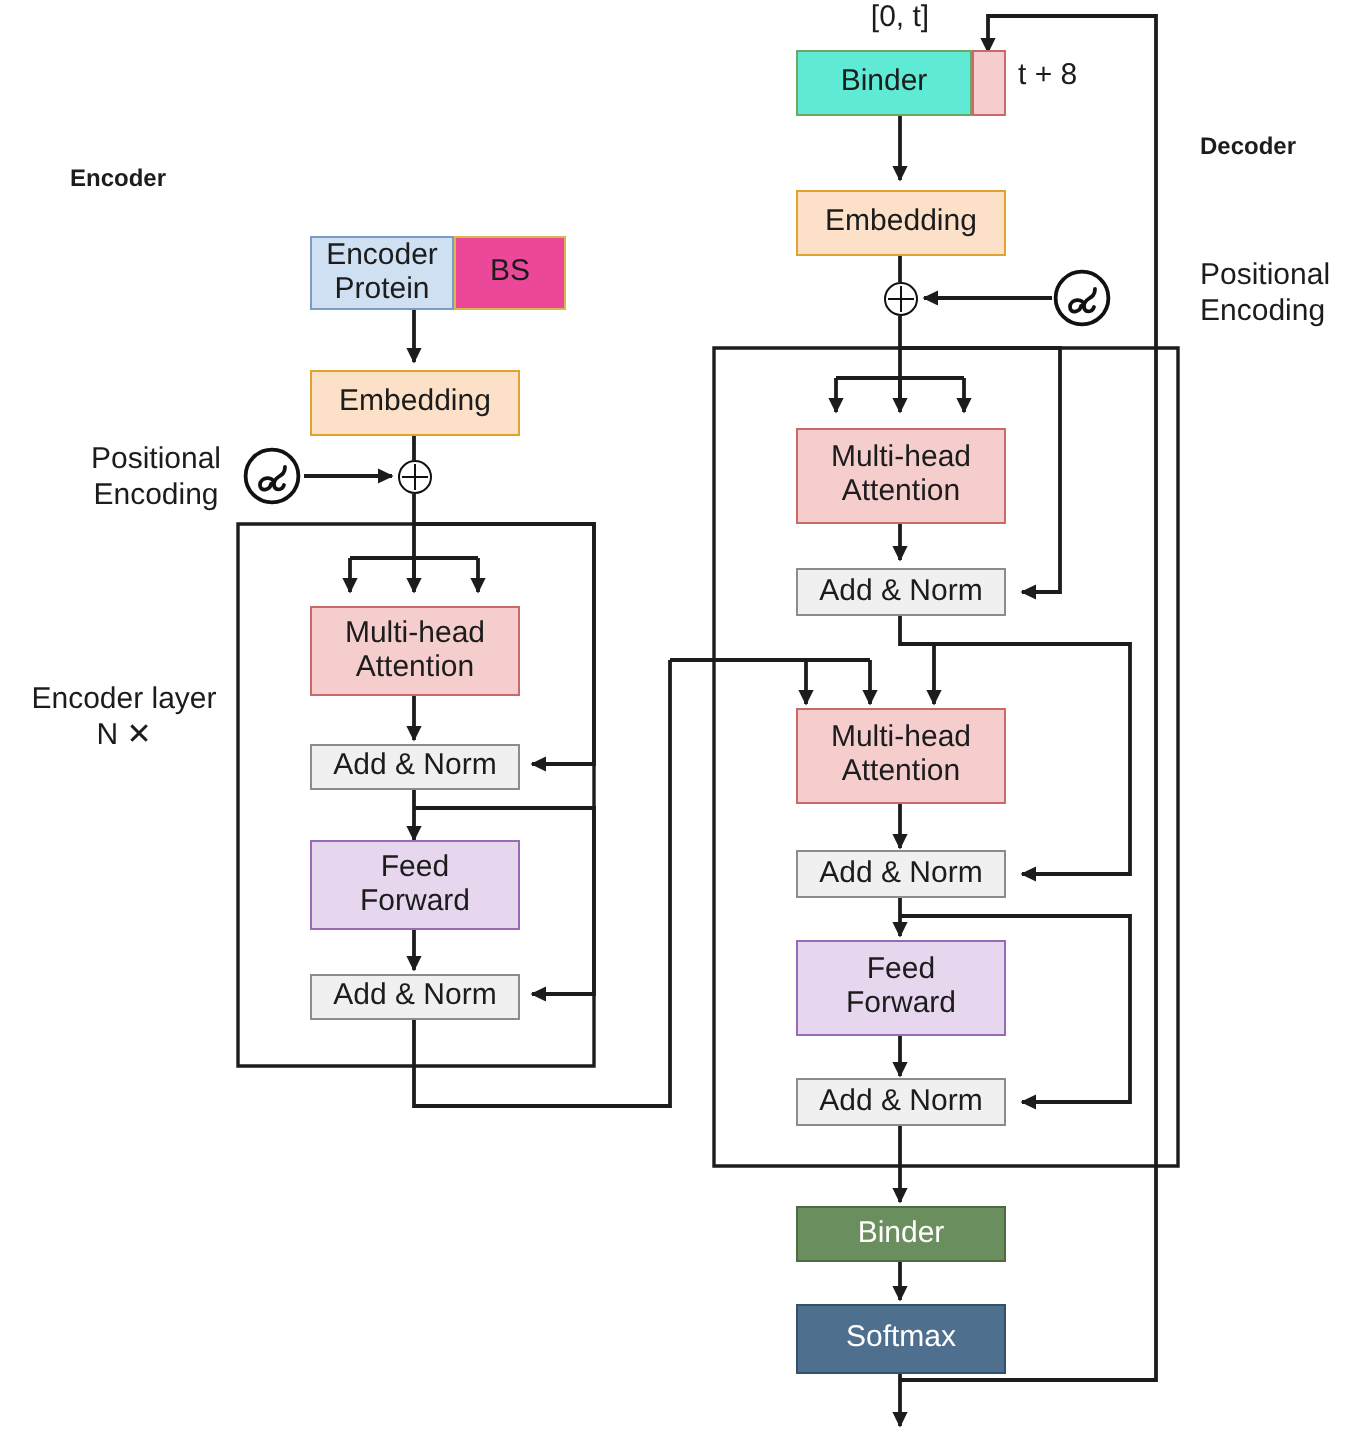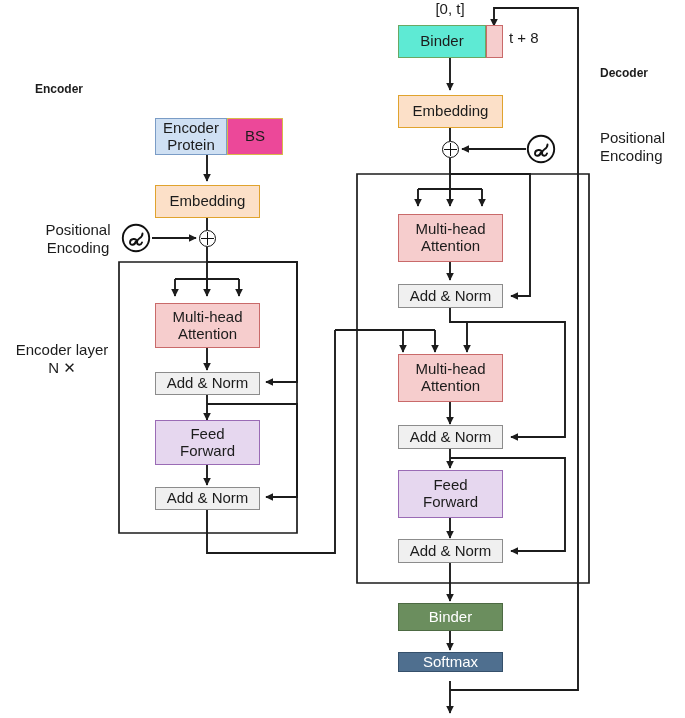--- a/index.html
+++ b/index.html
@@ -217,15 +217,15 @@
 
   <div class="box" style="left:398px; top:425px; width:105px; height:24px; background:#f0f0f0; border-color:#8c8c8c;">Add &amp; Norm</div>
 
   <div class="box" style="left:398px; top:470px; width:105px; height:48px; background:#e6d7ef; border-color:#9a6bb5;">Feed
 Forward</div>
 
   <div class="box" style="left:398px; top:539px; width:105px; height:24px; background:#f0f0f0; border-color:#8c8c8c;">Add &amp; Norm</div>
 
   <div class="box" style="left:398px; top:603px; width:105px; height:28px; background:#6b8e5e; border-color:#4d6a43; color:#ffffff;">Binder</div>
 
-  <div class="box" style="left:398px; top:652px; width:105px; height:20px; background:#4f6f8f; border-color:#35506b; color:#ffffff;">Softmax</div>
+  <div class="box" style="left:398px; top:652px; width:105px; height:35px; background:#4f6f8f; border-color:#35506b; color:#ffffff;">Softmax</div>
 
 </div>
 
 </body></html>

